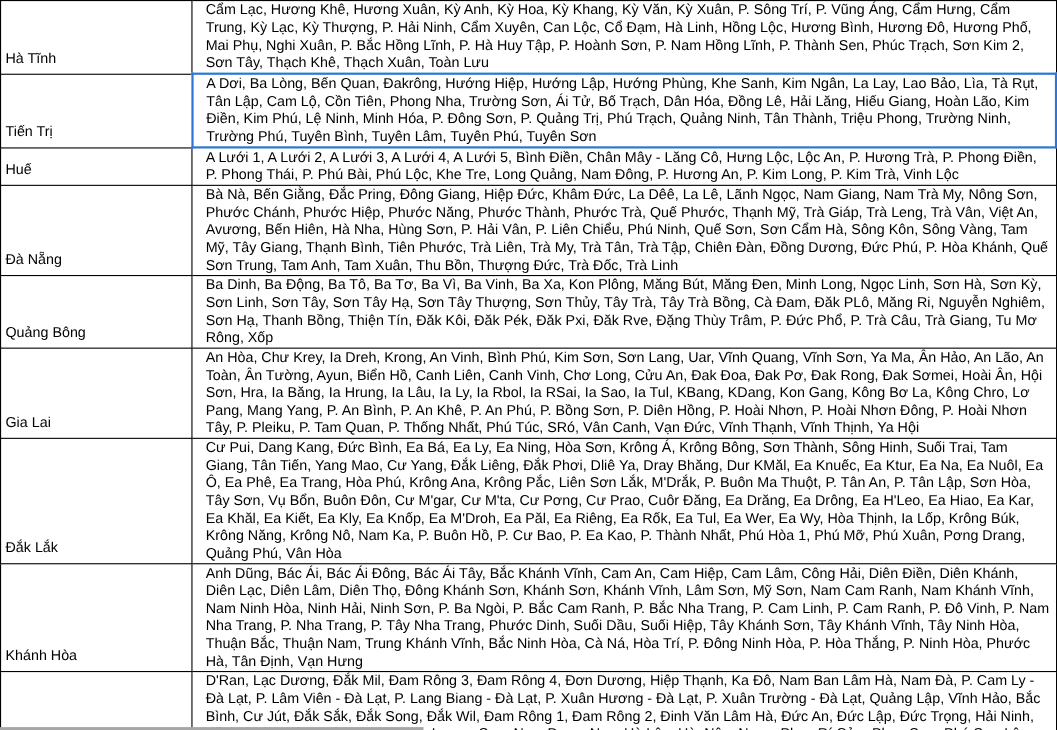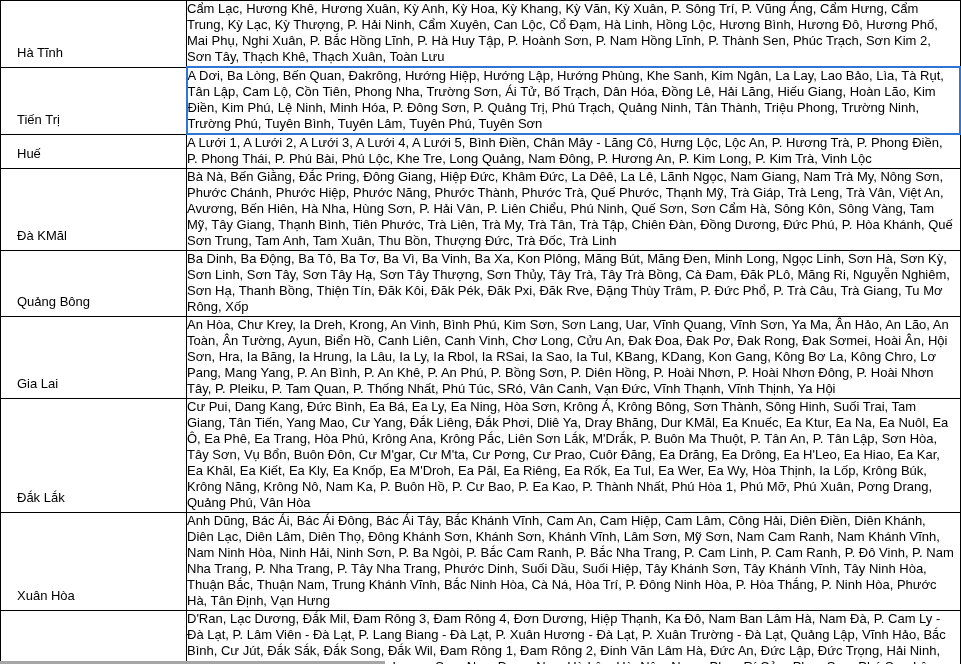--- a/index.html
+++ b/index.html
@@ -22,26 +22,26 @@
     width: 961px;
     table-layout: fixed;
   }
   table.sheet td {
     border: 1px solid #000000;
     overflow: hidden;
   }
   td.province {
     width: 166px;
     vertical-align: bottom;
-    padding: 1px 3px 6px 16px;
+    padding: 1px 3px 6px 4px;
     white-space: nowrap;
   }
   td.units {
     vertical-align: top;
-    padding: 0px 4px 1px 0;
+    padding: 0px 4px 1px 12px;
     word-wrap: break-word;
   }
   td.units.selected {
     border: 2px solid #2e75d6;
   }
   .scroll-fragment {
     position: absolute;
     left: 0;
     bottom: 0;
     height: 3px;
@@ -60,37 +60,37 @@
       </tr>
       <tr>
         <td class="province">Tiến Trị</td>
         <td class="units selected">A Dơi, Ba Lòng, Bến Quan, Đakrông, Hướng Hiệp, Hướng Lập, Hướng Phùng, Khe Sanh, Kim Ngân, La Lay, Lao Bảo, Lìa, Tà Rụt, Tân Lập, Cam Lộ, Cồn Tiên, Phong Nha, Trường Sơn, Ái Tử, Bố Trạch, Dân Hóa, Đồng Lê, Hải Lăng, Hiếu Giang, Hoàn Lão, Kim Điền, Kim Phú, Lệ Ninh, Minh Hóa, P. Đông Sơn, P. Quảng Trị, Phú Trạch, Quảng Ninh, Tân Thành, Triệu Phong, Trường Ninh, Trường Phú, Tuyên Bình, Tuyên Lâm, Tuyên Phú, Tuyên Sơn</td>
       </tr>
       <tr>
         <td class="province">Huế</td>
         <td class="units">A Lưới 1, A Lưới 2, A Lưới 3, A Lưới 4, A Lưới 5, Bình Điền, Chân Mây - Lăng Cô, Hưng Lộc, Lộc An, P. Hương Trà, P. Phong Điền, P. Phong Thái, P. Phú Bài, Phú Lộc, Khe Tre, Long Quảng, Nam Đông, P. Hương An, P. Kim Long, P. Kim Trà, Vinh Lộc</td>
       </tr>
       <tr>
-        <td class="province">Đà KMăl</td>
+        <td class="province">Đà Nẵng</td>
         <td class="units">Bà Nà, Bến Giằng, Đắc Pring, Đông Giang, Hiệp Đức, Khâm Đức, La Dêê, La Lê, Lãnh Ngọc, Nam Giang, Nam Trà My, Nông Sơn, Phước Chánh, Phước Hiệp, Phước Năng, Phước Thành, Phước Trà, Quế Phước, Thạnh Mỹ, Trà Giáp, Trà Leng, Trà Vân, Việt An, Avương, Bến Hiên, Hà Nha, Hùng Sơn, P. Hải Vân, P. Liên Chiểu, Phú Ninh, Quế Sơn, Sơn Cẩm Hà, Sông Kôn, Sông Vàng, Tam Mỹ, Tây Giang, Thạnh Bình, Tiên Phước, Trà Liên, Trà My, Trà Tân, Trà Tập, Chiên Đàn, Đồng Dương, Đức Phú, P. Hòa Khánh, Quế Sơn Trung, Tam Anh, Tam Xuân, Thu Bồn, Thượng Đức, Trà Đốc, Trà Linh</td>
       </tr>
       <tr>
         <td class="province">Quảng Bông</td>
         <td class="units">Ba Dinh, Ba Động, Ba Tô, Ba Tơ, Ba Vì, Ba Vinh, Ba Xa, Kon Plông, Măng Bút, Măng Đen, Minh Long, Ngọc Linh, Sơn Hà, Sơn Kỳ, Sơn Linh, Sơn Tây, Sơn Tây Hạ, Sơn Tây Thượng, Sơn Thủy, Tây Trà, Tây Trà Bồng, Cà Đam, Đăk PLô, Măng Ri, Nguyễn Nghiêm, Sơn Hạ, Thanh Bồng, Thiện Tín, Đăk Kôi, Đăk Pék, Đăk Pxi, Đăk Rve, Đặng Thùy Trâm, P. Đức Phổ, P. Trà Câu, Trà Giang, Tu Mơ Rông, Xốp</td>
       </tr>
       <tr>
         <td class="province">Gia Lai</td>
         <td class="units">An Hòa, Chư Krey, Ia Dreh, Krong, An Vinh, Bình Phú, Kim Sơn, Sơn Lang, Uar, Vĩnh Quang, Vĩnh Sơn, Ya Ma, Ân Hảo, An Lão, An Toàn, Ân Tường, Ayun, Biển Hồ, Canh Liên, Canh Vinh, Chơ Long, Cửu An, Đak Đoa, Đak Pơ, Đak Rong, Đak Sơmei, Hoài Ân, Hội Sơn, Hra, Ia Băng, Ia Hrung, Ia Lâu, Ia Ly, Ia Rbol, Ia RSai, Ia Sao, Ia Tul, KBang, KDang, Kon Gang, Kông Bơ La, Kông Chro, Lơ Pang, Mang Yang, P. An Bình, P. An Khê, P. An Phú, P. Bồng Sơn, P. Diên Hồng, P. Hoài Nhơn, P. Hoài Nhơn Đông, P. Hoài Nhơn Tây, P. Pleiku, P. Tam Quan, P. Thống Nhất, Phú Túc, SRó, Vân Canh, Vạn Đức, Vĩnh Thạnh, Vĩnh Thịnh, Ya Hội</td>
       </tr>
       <tr>
         <td class="province">Đắk Lắk</td>
         <td class="units">Cư Pui, Dang Kang, Đức Bình, Ea Bá, Ea Ly, Ea Ning, Hòa Sơn, Krông Á, Krông Bông, Sơn Thành, Sông Hinh, Suối Trai, Tam Giang, Tân Tiến, Yang Mao, Cư Yang, Đắk Liêng, Đắk Phơi, Dliê Ya, Dray Bhăng, Dur KMăl, Ea Knuếc, Ea Ktur, Ea Na, Ea Nuôl, Ea Ô, Ea Phê, Ea Trang, Hòa Phú, Krông Ana, Krông Pắc, Liên Sơn Lắk, M'Drắk, P. Buôn Ma Thuột, P. Tân An, P. Tân Lập, Sơn Hòa, Tây Sơn, Vụ Bổn, Buôn Đôn, Cư M'gar, Cư M'ta, Cư Pơng, Cư Prao, Cuôr Đăng, Ea Drăng, Ea Drông, Ea H'Leo, Ea Hiao, Ea Kar, Ea Khăl, Ea Kiết, Ea Kly, Ea Knốp, Ea M'Droh, Ea Păl, Ea Riêng, Ea Rốk, Ea Tul, Ea Wer, Ea Wy, Hòa Thịnh, Ia Lốp, Krông Búk, Krông Năng, Krông Nô, Nam Ka, P. Buôn Hồ, P. Cư Bao, P. Ea Kao, P. Thành Nhất, Phú Hòa 1, Phú Mỡ, Phú Xuân, Pơng Drang, Quảng Phú, Vân Hòa</td>
       </tr>
       <tr>
-        <td class="province">Xuân Hòa</td>
+        <td class="province">Khánh Hòa</td>
         <td class="units">Anh Dũng, Bác Ái, Bác Ái Đông, Bác Ái Tây, Bắc Khánh Vĩnh, Cam An, Cam Hiệp, Cam Lâm, Công Hải, Diên Điền, Diên Khánh, Diên Lạc, Diên Lâm, Diên Thọ, Đông Khánh Sơn, Khánh Sơn, Khánh Vĩnh, Lâm Sơn, Mỹ Sơn, Nam Cam Ranh, Nam Khánh Vĩnh, Nam Ninh Hòa, Ninh Hải, Ninh Sơn, P. Ba Ngòi, P. Bắc Cam Ranh, P. Bắc Nha Trang, P. Cam Linh, P. Cam Ranh, P. Đô Vinh, P. Nam Nha Trang, P. Nha Trang, P. Tây Nha Trang, Phước Dinh, Suối Dầu, Suối Hiệp, Tây Khánh Sơn, Tây Khánh Vĩnh, Tây Ninh Hòa, Thuận Bắc, Thuận Nam, Trung Khánh Vĩnh, Bắc Ninh Hòa, Cà Ná, Hòa Trí, P. Đông Ninh Hòa, P. Hòa Thắng, P. Ninh Hòa, Phước Hà, Tân Định, Vạn Hưng</td>
       </tr>
       <tr>
         <td class="province">Lâm Đồng</td>
         <td class="units">D'Ran, Lạc Dương, Đắk Mil, Đam Rông 3, Đam Rông 4, Đơn Dương, Hiệp Thạnh, Ka Đô, Nam Ban Lâm Hà, Nam Đà, P. Cam Ly - Đà Lạt, P. Lâm Viên - Đà Lạt, P. Lang Biang - Đà Lạt, P. Xuân Hương - Đà Lạt, P. Xuân Trường - Đà Lạt, Quảng Lập, Vĩnh Hảo, Bắc Bình, Cư Jút, Đắk Sắk, Đắk Song, Đắk Wil, Đam Rông 1, Đam Rông 2, Đinh Văn Lâm Hà, Đức An, Đức Lập, Đức Trọng, Hải Ninh, Hồng Thái, Krông Nô, Liên Hương, Lương Sơn, Nam Dong, Nam Hà Lâm Hà, Nâm Nung, Phan Rí Cửa, Phan Sơn, Phú Sơn Lâm Hà, Phúc Thọ Lâm Hà, Quảng Hòa, Quảng Phú, Quảng Sơn, Tà Đùng, Tà Hine, Tà Năng, Tân Hà Lâm Hà, Tân Hội, Thuận An, Thuận Hạnh, Trường Xuân, Tuy Phong</td>
       </tr>
     </tbody>
 </table>
 
 <div class="scroll-fragment"></div>

